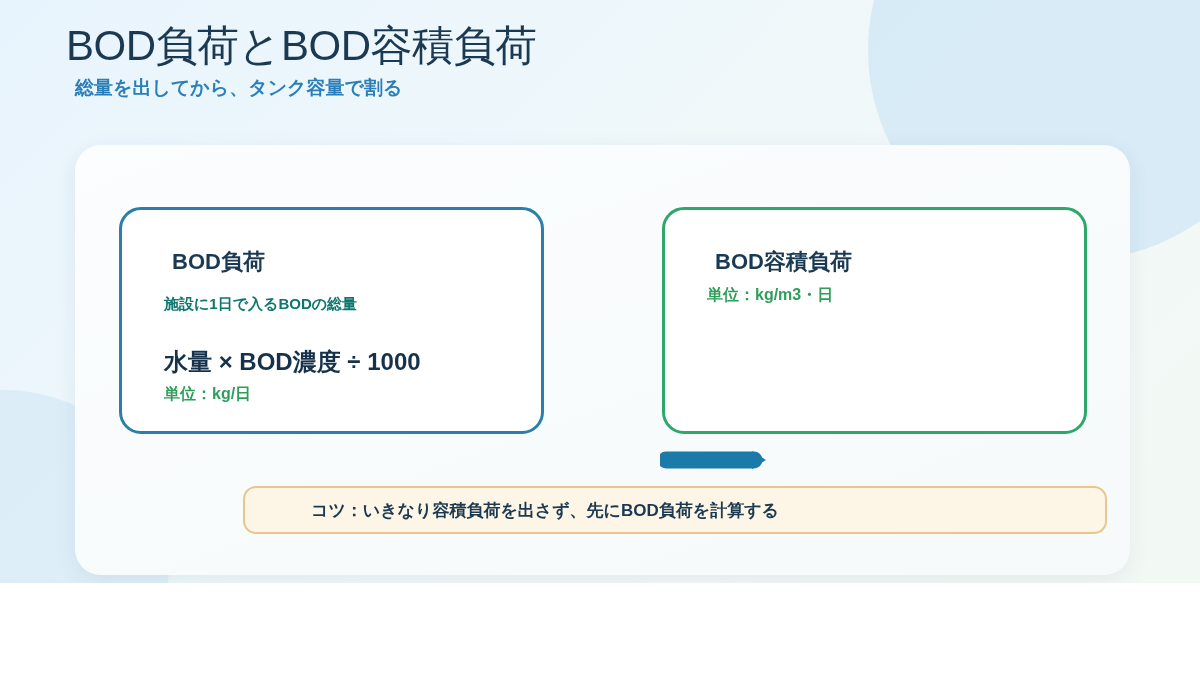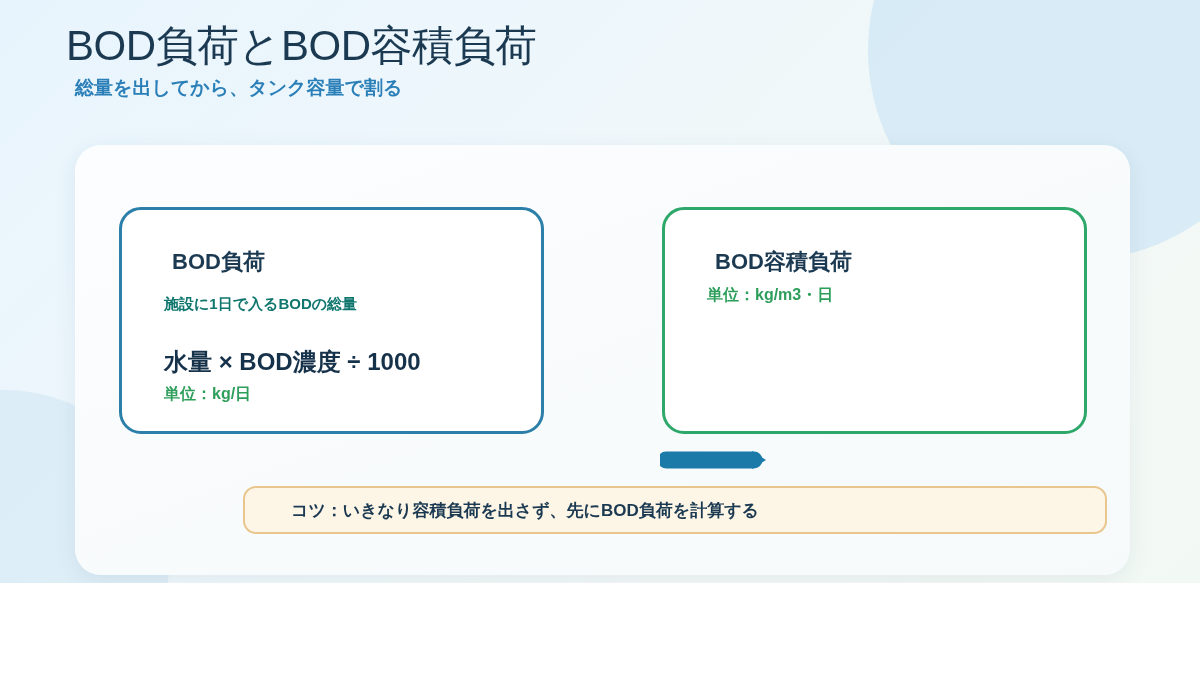--- a/index.html
+++ b/index.html
@@ -152,21 +152,21 @@
     left: 168px;
     top: 341px;
     width: 864px;
     height: 48px;
     box-sizing: border-box;
     background: #fdf5e6;
     border: 2px solid #e9c68e;
     border-radius: 13px;
     display: flex;
     align-items: center;
-    padding-left: 46px;
+    padding-left: 66px;
   }
   .tip-text {
     font-size: 17px;
     font-weight: 700;
     color: #1b3a52;
     line-height: 1;
     white-space: nowrap;
   }
 
   .below-fold {

